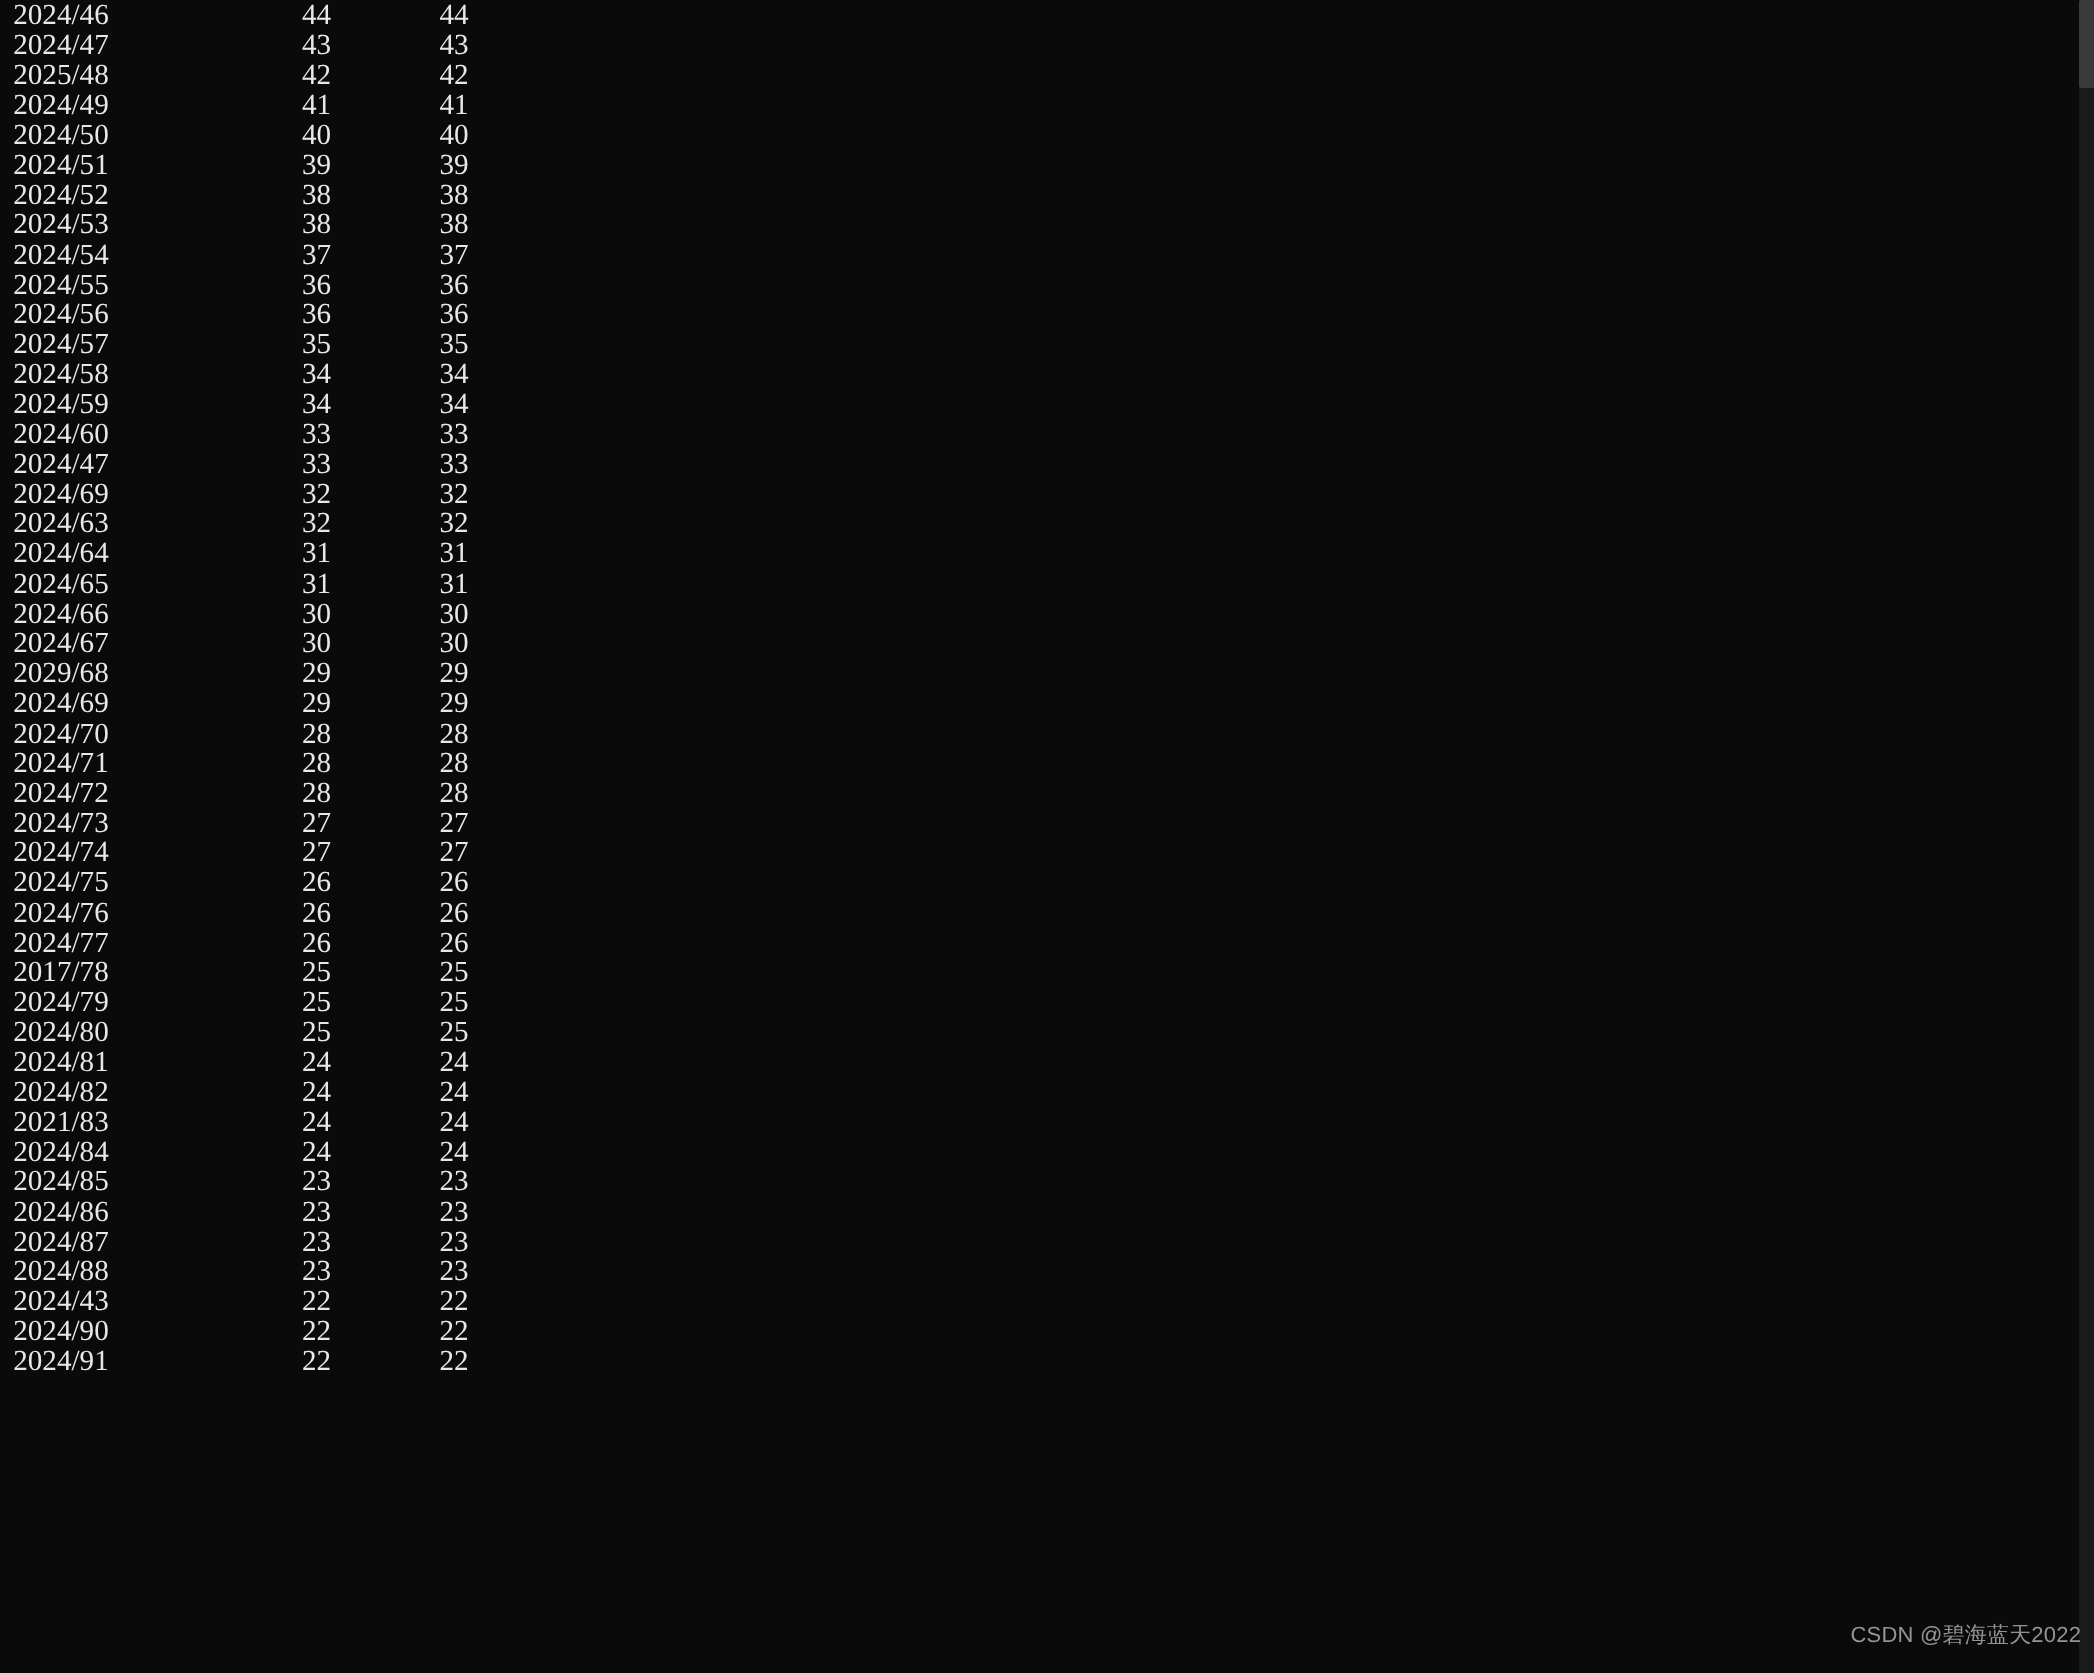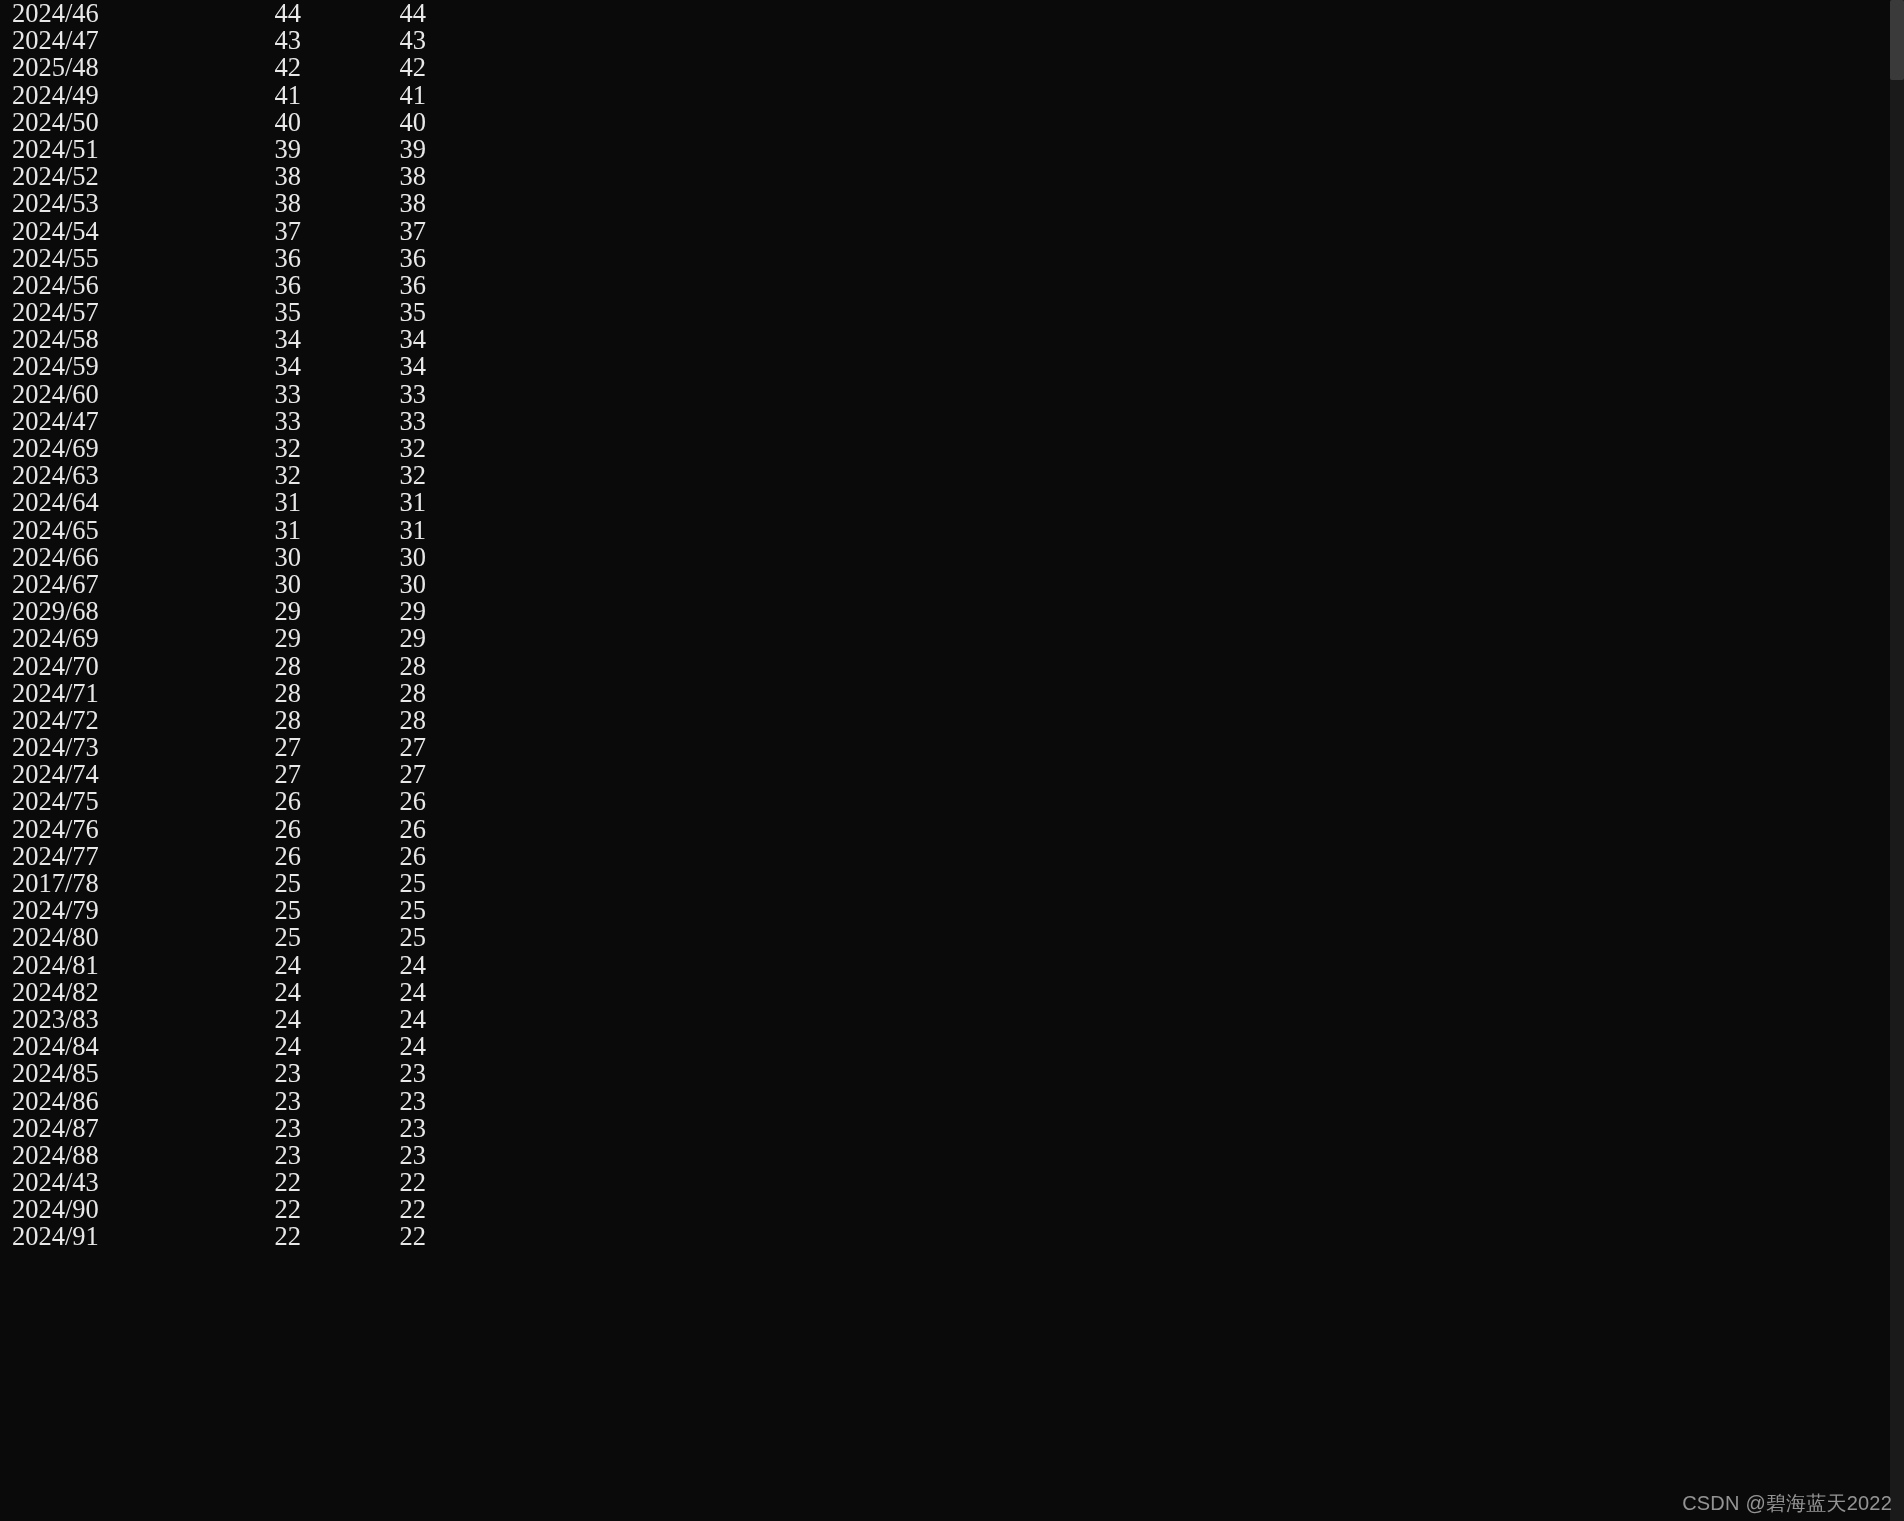--- a/index.html
+++ b/index.html
@@ -39,21 +39,21 @@
       text-align: right;
     }
     .col3 {
       display: inline-block;
       width: 125px;
       text-align: right;
     }
     .watermark {
       position: absolute;
       right: 12px;
-      bottom: 8px;
+      bottom: 24px;
       font-family: "Microsoft YaHei", Arial, sans-serif;
       font-size: 20px;
       color: #c8c8c8;
       opacity: 0.72;
       letter-spacing: 0.2px;
     }
     .scrollbar-track {
       position: absolute;
       top: 0;
       right: 0;
@@ -105,21 +105,21 @@
     <div class="row"><span class="col1">2024/73</span><span class="col2">27</span><span class="col3">27</span></div>
     <div class="row"><span class="col1">2024/74</span><span class="col2">27</span><span class="col3">27</span></div>
     <div class="row"><span class="col1">2024/75</span><span class="col2">26</span><span class="col3">26</span></div>
     <div class="row"><span class="col1">2024/76</span><span class="col2">26</span><span class="col3">26</span></div>
     <div class="row"><span class="col1">2024/77</span><span class="col2">26</span><span class="col3">26</span></div>
     <div class="row"><span class="col1">2017/78</span><span class="col2">25</span><span class="col3">25</span></div>
     <div class="row"><span class="col1">2024/79</span><span class="col2">25</span><span class="col3">25</span></div>
     <div class="row"><span class="col1">2024/80</span><span class="col2">25</span><span class="col3">25</span></div>
     <div class="row"><span class="col1">2024/81</span><span class="col2">24</span><span class="col3">24</span></div>
     <div class="row"><span class="col1">2024/82</span><span class="col2">24</span><span class="col3">24</span></div>
-    <div class="row"><span class="col1">2023/83</span><span class="col2">24</span><span class="col3">24</span></div>
+    <div class="row"><span class="col1">2021/83</span><span class="col2">24</span><span class="col3">24</span></div>
     <div class="row"><span class="col1">2024/84</span><span class="col2">24</span><span class="col3">24</span></div>
     <div class="row"><span class="col1">2024/85</span><span class="col2">23</span><span class="col3">23</span></div>
     <div class="row"><span class="col1">2024/86</span><span class="col2">23</span><span class="col3">23</span></div>
     <div class="row"><span class="col1">2024/87</span><span class="col2">23</span><span class="col3">23</span></div>
     <div class="row"><span class="col1">2024/88</span><span class="col2">23</span><span class="col3">23</span></div>
     <div class="row"><span class="col1">2024/43</span><span class="col2">22</span><span class="col3">22</span></div>
     <div class="row"><span class="col1">2024/90</span><span class="col2">22</span><span class="col3">22</span></div>
     <div class="row"><span class="col1">2024/91</span><span class="col2">22</span><span class="col3">22</span></div>
   </div>
 

